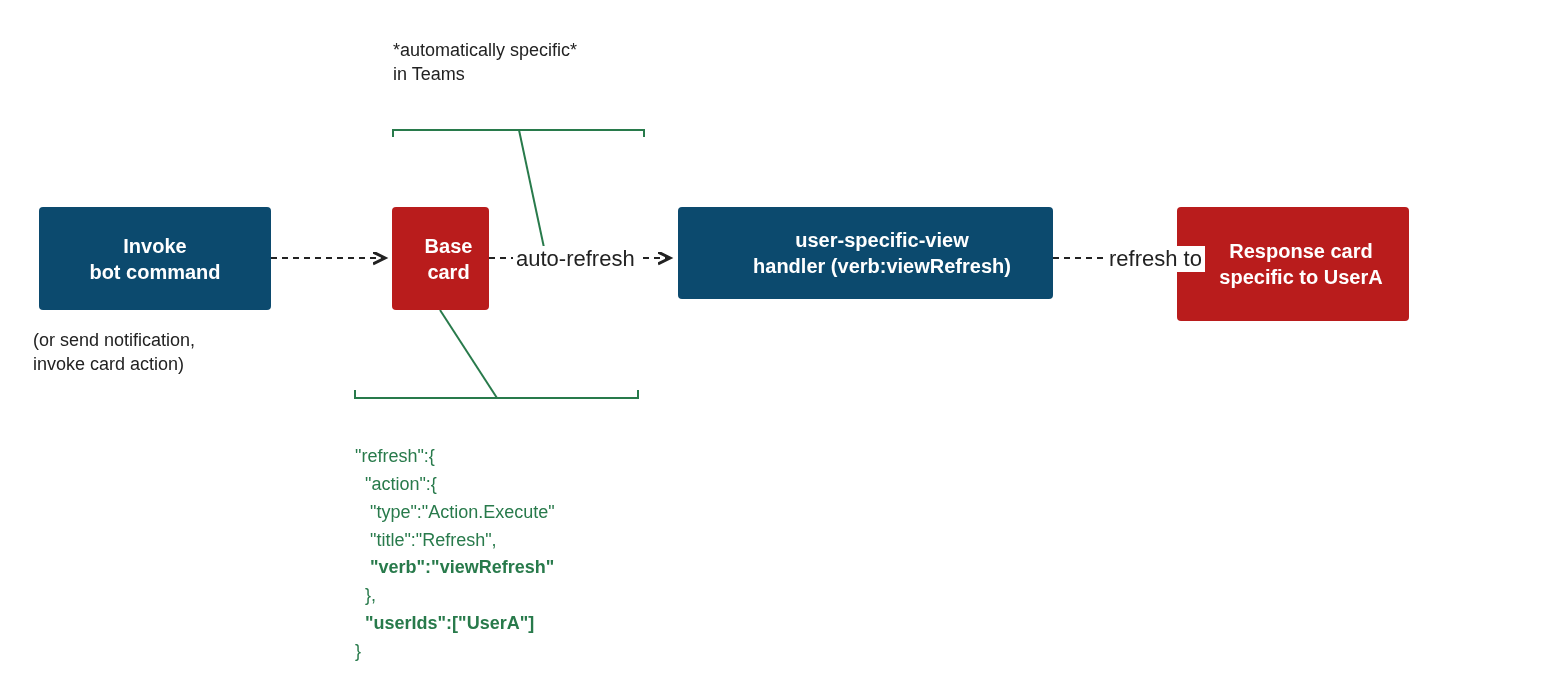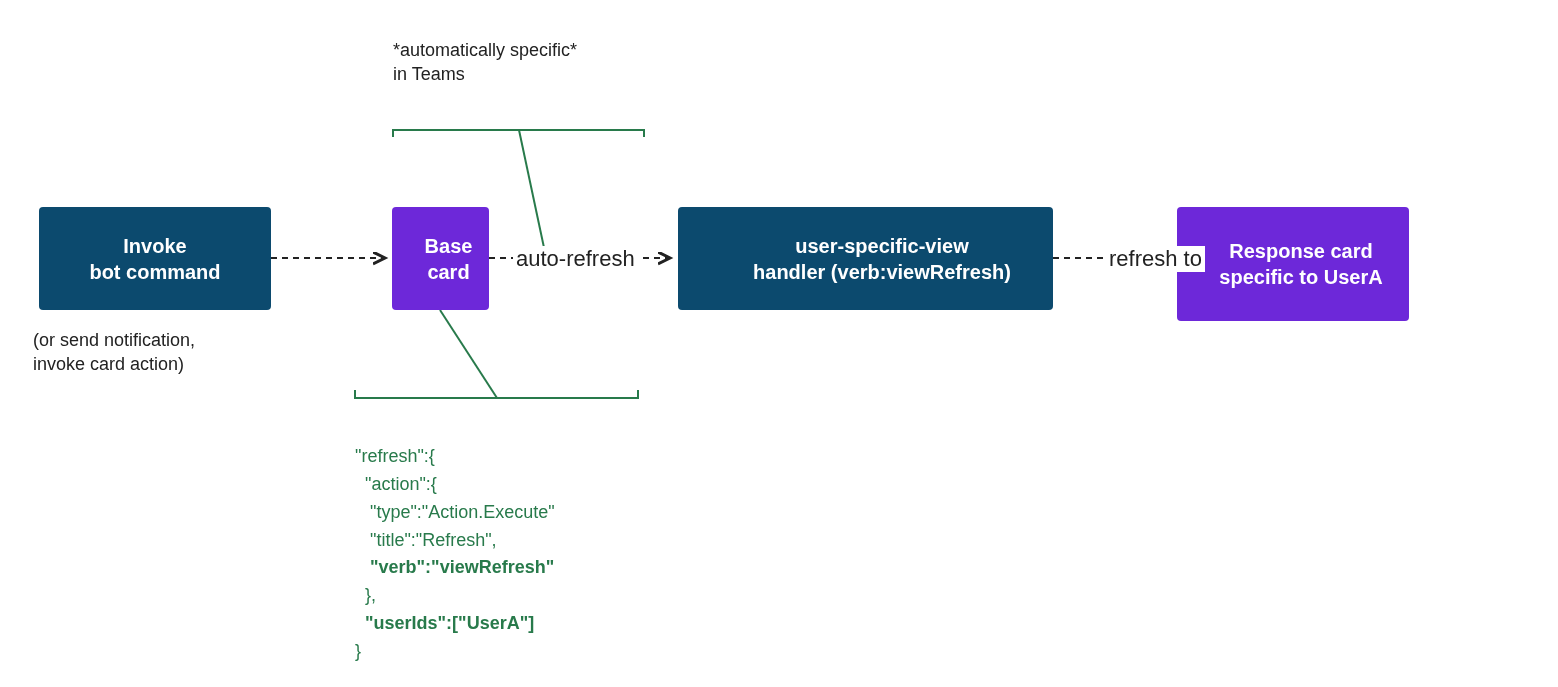--- a/index.html
+++ b/index.html
@@ -17,21 +17,21 @@
     justify-content: center;
     text-align: center;
     color: #fff;
     font-weight: 600;
     font-size: 20px;
     border-radius: 4px;
     line-height: 1.3;
     padding: 8px;
   }
   .purple { background: #0c4a6e; }
-  .green  { background: #6d28d9; padding-left: 24px; }
+  .green  { background: #b91c1c; padding-left: 24px; }
   .caption {
     position: absolute;
     font-size: 18px;
     color: #222;
     line-height: 1.35;
   }
   .arrow-label {
     position: absolute;
     font-size: 22px;
     color: #222;
@@ -91,21 +91,21 @@
   </div>
 </div>
 
 <div class="box green" style="left:392px; top:207px; width:97px; height:103px;">
   <div>
     <div>Base</div>
     <div>card</div>
   </div>
 </div>
 
-<div class="box purple" style="left:678px; top:207px; width:375px; height:103px;padding-left:41px;">
+<div class="box purple" style="left:678px; top:207px; width:375px; height:92px;padding-left:41px;">
   <div>
     <div>user-specific-view</div>
     <div>handler (verb:viewRefresh)</div>
   </div>
 </div>
 
 <div class="box green" style="left:1177px; top:207px; width:232px; height:114px;">
   <div>
     <div>Response card</div>
     <div>specific to UserA</div>

